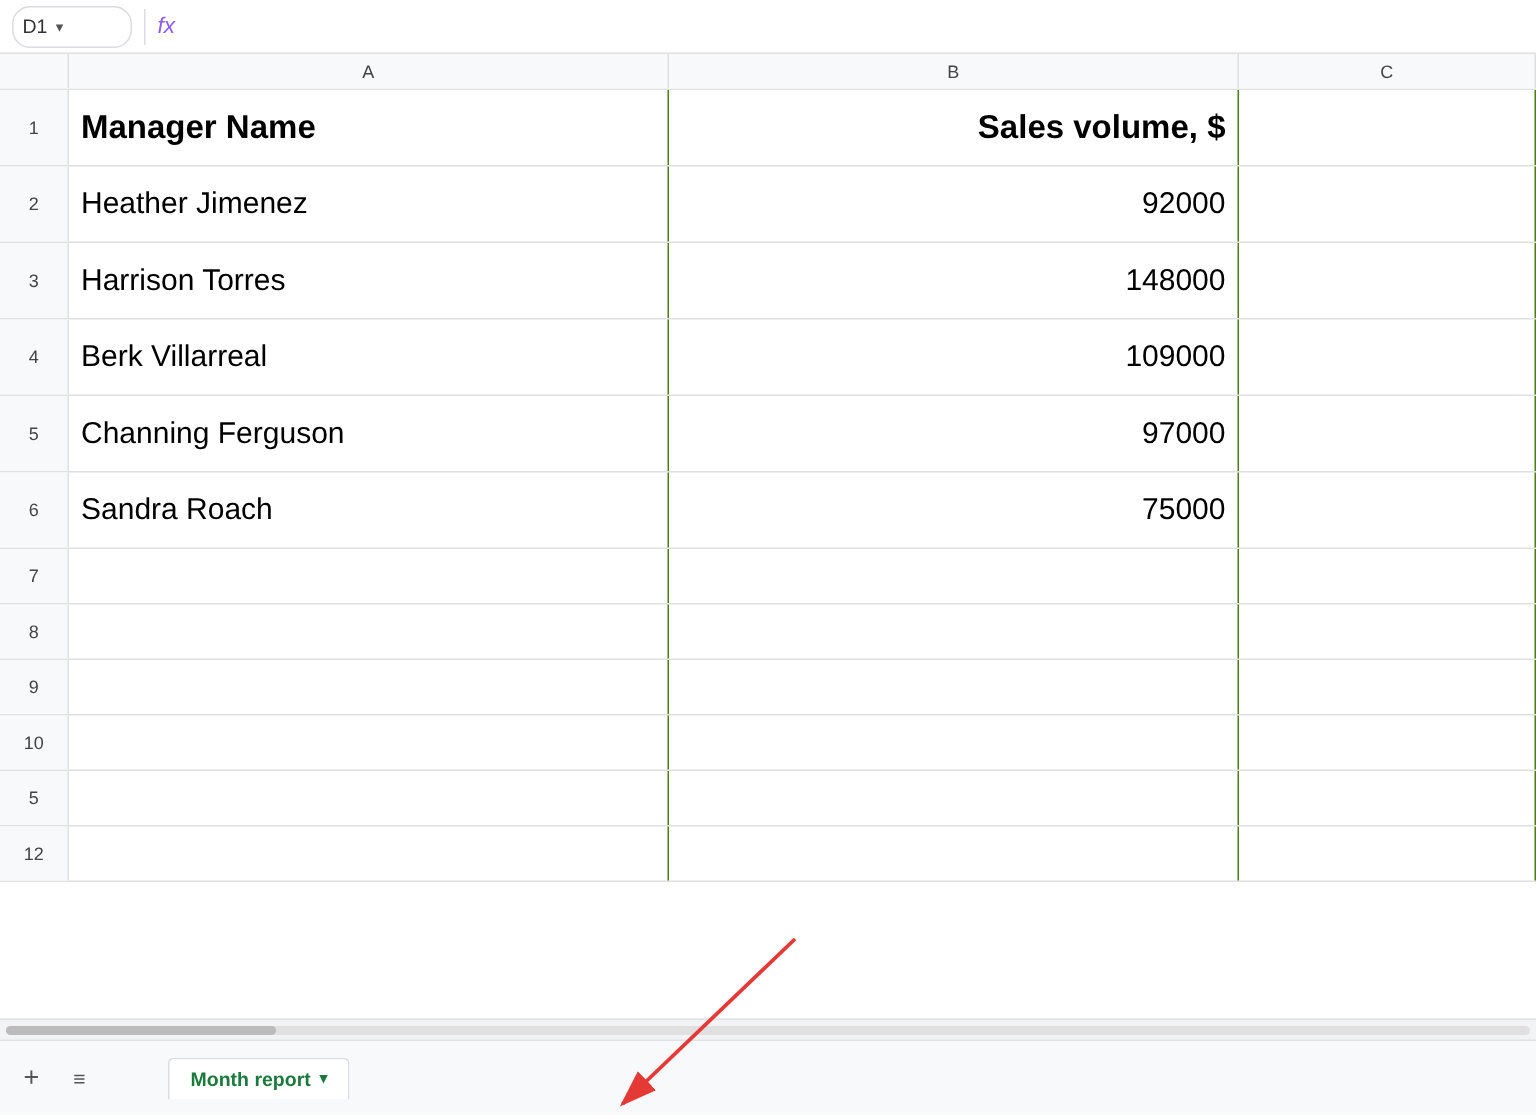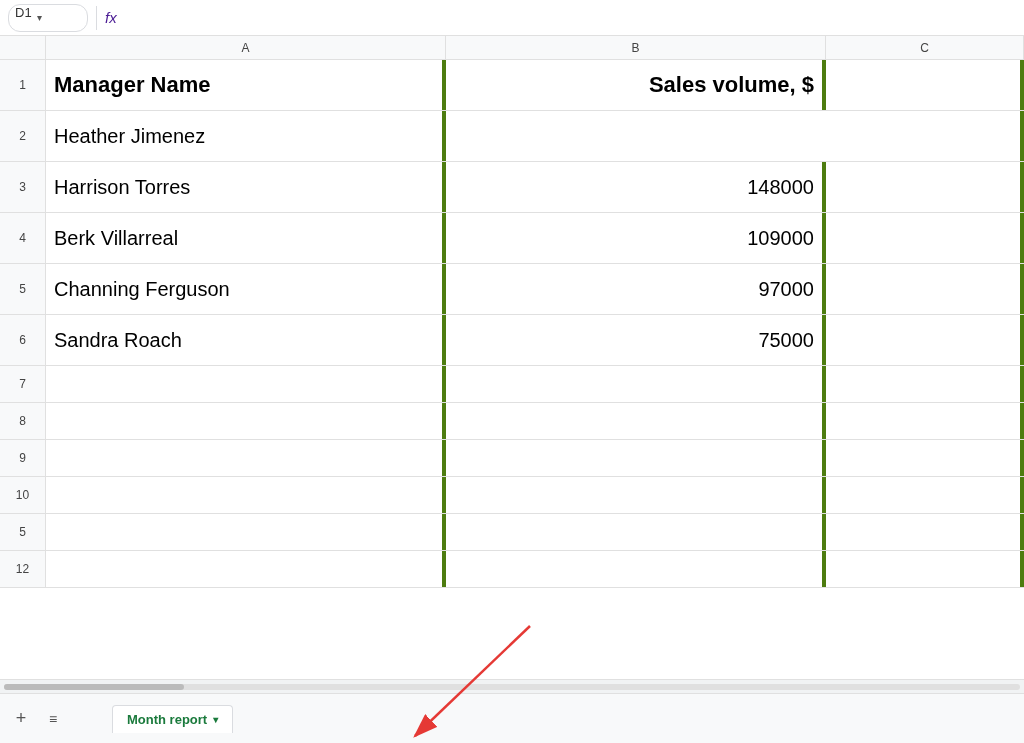--- a/index.html
+++ b/index.html
@@ -18,20 +18,21 @@
       display: flex;
       align-items: center;
       height: 36px;
       background: #fff;
       border-bottom: 1px solid #e0e0e0;
       padding: 0 8px;
       gap: 0;
     }
     .cell-reference-box {
       display: flex;
+      align-items: center;
       min-width: 80px;
       height: 28px;
       border: 1px solid #dadce0;
       border-radius: 12px;
       padding: 0 6px;
       font-size: 13px;
       color: #333;
       background: #fff;
     }
     .cell-ref-dropdown {
@@ -46,21 +47,21 @@
     }
     .formula-divider {
       width: 1px;
       height: 24px;
       background: #dadce0;
       margin: 0 8px;
     }
     .fx-icon {
       font-style: italic;
       font-size: 15px;
-      color: #4c1d95;
+      color: #8b5cf6;
       margin-right: 8px;
     }
     .formula-input {
       flex: 1;
       border: none;
       outline: none;
       font-size: 13px;
       color: #333;
       background: transparent;
     }
@@ -130,21 +131,21 @@
       align-items: center;
       justify-content: center;
       font-size: 12px;
       color: #444;
       border-right: 1px solid #e0e0e0;
       background: #f8f9fa;
       height: 50px;
     }
 
     .cell {
-      border-right: 4px solid #4d7c0f;
+      border-right: 1px solid #4d7c0f;
       display: flex;
       align-items: center;
       padding: 0 8px;
       font-size: 20px;
       height: 50px;
       overflow: hidden;
       white-space: nowrap;
     }
 
     .cell-a {
@@ -307,20 +308,21 @@
 
       <div class="grid-row header-row">
     <div class="row-num">1</div>
     <div class="cell cell-a">Manager Name</div>
     <div class="cell cell-b">Sales volume, $</div>
     <div class="cell cell-c"></div>
   </div>
           <div class="grid-row">
     <div class="row-num">2</div>
     <div class="cell cell-a">Heather Jimenez</div>
+    <div class="cell cell-b">92000</div>
     <div class="cell cell-c"></div>
   </div>
           <div class="grid-row">
     <div class="row-num">3</div>
     <div class="cell cell-a">Harrison Torres</div>
     <div class="cell cell-b">148000</div>
     <div class="cell cell-c"></div>
   </div>
           <div class="grid-row">
     <div class="row-num">4</div>

